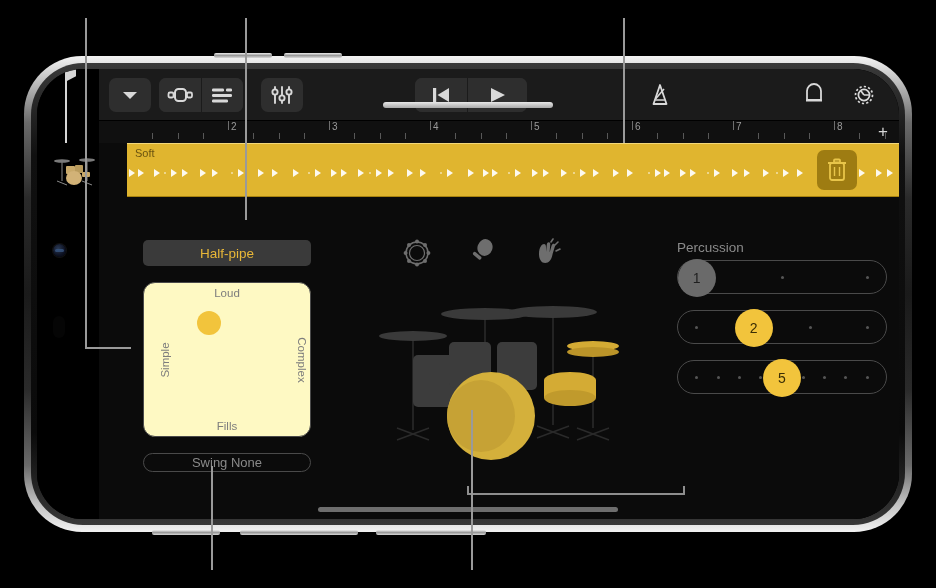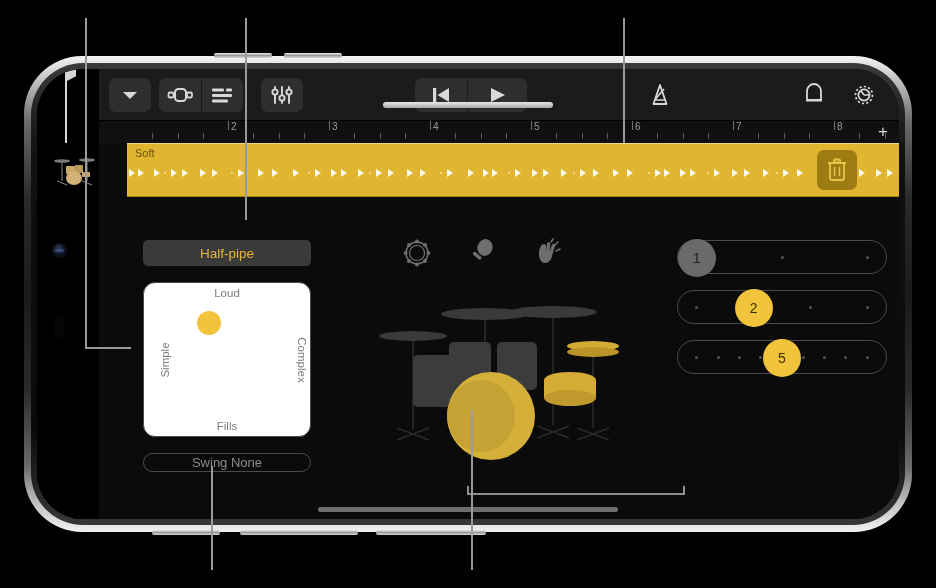--- a/index.html
+++ b/index.html
@@ -137,21 +137,21 @@
 
   
   #leftcol{ position:absolute; left:44px; top:18px; width:168px; }
   #presetBtn{
     width:100%; height:26px; border-radius:5px; background:#3a3a3a;
     color:#e8b738; font-size:13.5px; display:flex;align-items:center;justify-content:center;
     cursor:pointer;
   }
   #xypad{
     position:relative; margin-top:16px; width:100%; height:155px;
-    border:1px solid #4a4a4a; border-radius:12px; background:#ffffff; cursor:pointer;padding-left:20px;
+    border:1px solid #4a4a4a; border-radius:12px; background:#fef9c3; cursor:pointer;padding-left:20px;
   }
   .xylabel{ position:absolute; color:#7d7d7d; font-size:11.5px; }
   .lbl-loud{ top:4px; left:50%; transform:translateX(-50%); }
   .lbl-soft{ bottom:4px; left:50%; transform:translateX(-50%); }
   .lbl-simple{ left:3px; top:50%; transform:translateY(-50%) rotate(-90deg); transform-origin:center; }
   .lbl-complex{ right:-14px; top:50%; transform:translateY(-50%) rotate(90deg); transform-origin:center; }
   #xyknob{
     position:absolute; width:24px;height:24px;border-radius:50%; background:#f2c43c;
     left:32%; top:18%; cursor:pointer;
   }
@@ -549,20 +549,21 @@
               <span id="fillsLabel">Fills</span>
               <div id="fillsSlider">
                 <div id="fillsFill"></div>
                 <div id="fillsKnob"></div>
               </div>
             </div>
           </div>
 
           <div id="rightcol">
               <div class="sliderGroup">
+                <div class="sliderLabel lab-off">Percussion</div>
                 <div class="stepSlider">
                   <div class="stepDot" style="left: 9%;"></div>
                   <div class="stepDot" style="left: 50%;"></div>
                   <div class="stepDot" style="left: 91%;"></div>
                   <div class="stepKnob knob-off" style="left: calc(9% - 19px);">1</div>
                 </div>
               </div>
               <div class="sliderGroup">
                 <div class="stepSlider">
                   <div class="stepDot" style="left: 9%;"></div>

